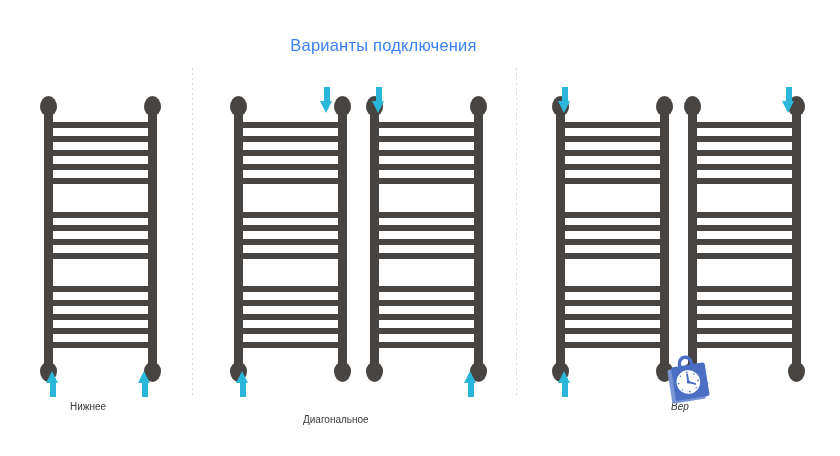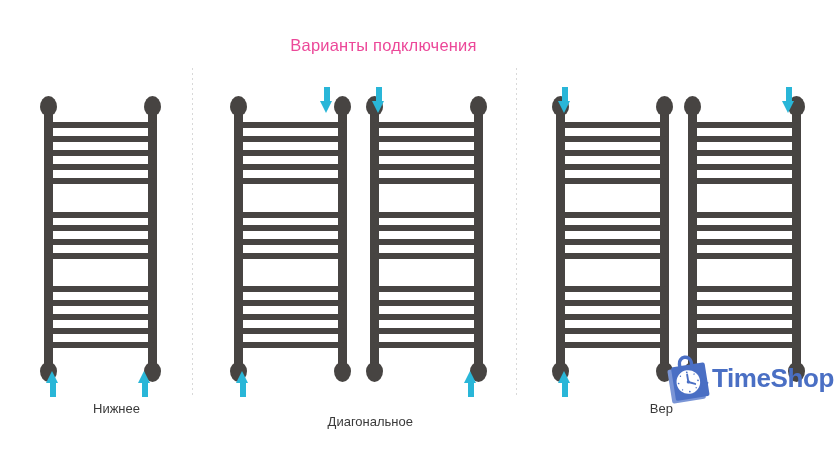--- a/index.html
+++ b/index.html
@@ -24,21 +24,21 @@
   }
 
   
   .title {
     position: absolute;
     left: 0;
     top: 36px;
     width: 767px;
     text-align: center;
     font-size: 16.5px;
-    color: #ec4899;
+    color: #3b82f6;
     letter-spacing: 0.2px;
     white-space: nowrap;
   }
 
   
   .divider {
     position: absolute;
     top: 68px;
     width: 1px;
     height: 330px;
@@ -120,24 +120,24 @@
   }
   .arrow.up .shaft  { top: 11px; }
   .arrow.up .head   { top: 0; border-bottom: 12px solid #29b6d8; }
   .arrow.down .shaft{ top: 0; }
   .arrow.down .head { top: 14px; border-top: 12px solid #29b6d8; }
 
   
   .caption {
     position: absolute;
     top: 401px;
-    font-size: 13px;
+    font-size: 10px;
     color: #3a3a3a;
     white-space: nowrap;
-    text-align: right;
+    text-align: left;
   }
 
   
   .watermark {
     position: absolute;
     left: 666px;
     top: 354px;
     width: 174px;
     height: 56px;
   }
@@ -314,21 +314,21 @@
           <div class="rung" style="top: 192px;"></div>
           <div class="rung" style="top: 206px;"></div>
           <div class="rung" style="top: 220px;"></div>
           <div class="rung" style="top: 234px;"></div>
         </div>
       </div>
       <div class="arrow down" style="left: 782px; top: 87px;">
         <div class="shaft"></div>
         <div class="head"></div>
       </div>
-      <div class="caption" style="left: 633px; width: 40px;">Вер</div>
+      <div class="caption" style="left: 671px; width: 40px; font-style: italic;">Вер</div>
     </div>
 
   <div class="watermark">
     <svg width="44" height="52" viewBox="0 0 44 52">
       <g transform="rotate(-9 22 26)">
         <rect x="3" y="13" width="34" height="34" rx="2" fill="#7a95d6"></rect>
         <rect x="7" y="11" width="34" height="34" rx="2" fill="#4a6fc4"></rect>
         <path d="M16 12 v-3 a6 6 0 0 1 12 0 v3" fill="none" stroke="#4a6fc4" stroke-width="3.4" stroke-linecap="round"></path>
         <circle cx="22" cy="28" r="13" fill="#ffffff" stroke="#4a6fc4" stroke-width="2.4"></circle>
         <circle cx="22" cy="28" r="1.6" fill="#4a6fc4"></circle>
@@ -340,16 +340,15 @@
           <circle cx="22" cy="37.8" r="0.85"></circle>
             <circle cx="12.2" cy="28" r="0.85"></circle>
           <circle cx="28.9" cy="21.1" r="0.7"></circle>
             <circle cx="28.9" cy="34.9" r="0.7"></circle>
           <circle cx="15.1" cy="34.9" r="0.7"></circle>
             <circle cx="15.1" cy="21.1" r="0.7"></circle>
         </g>
         <path d="M35 26 l7 6 -7 6 z" fill="#4a6fc4"></path>
       </g>
     </svg>
-    <div class="wm-text">TimeShop</div>
   </div>
 
 </div>
 
 </body></html>

